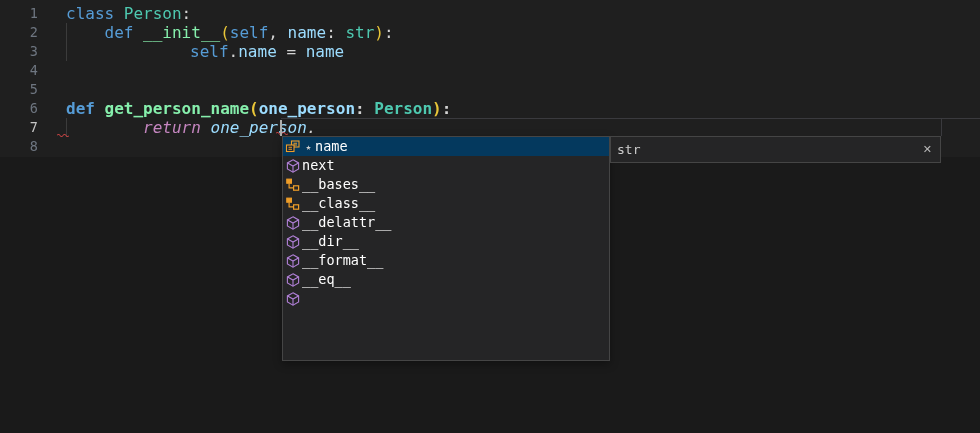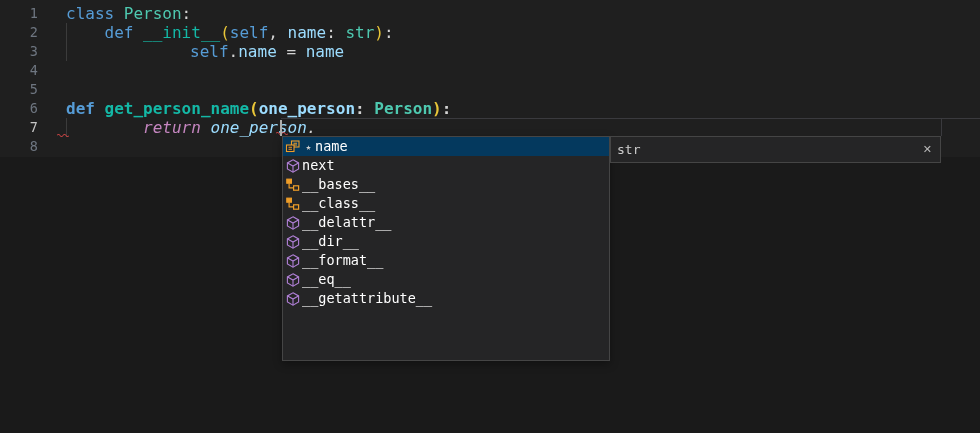--- a/index.html
+++ b/index.html
@@ -16,21 +16,21 @@
     position:absolute;left:0;width:38px;text-align:right;
     font-size:13.5px;line-height:19px;color:#6e7681;
   }
   .linenum.active{color:#c6c6c6;}
   .codeline{
     position:absolute;left:66px;white-space:pre;
     font-size:16px;line-height:19px;color:#d4d4d4;letter-spacing:0;
   }
   .tk-kw{color:#569cd6;}
   .tk-ctl{color:#c586c0;}
-  .tk-fn{color:#14b8a6;}
+  .tk-fn{color:#86efac;}
   .tk-cls{color:#4ec9b0;}
   .tk-var{color:#9cdcfe;}
   .tk-pn{color:#d4d4d4;}
   .tk-op{color:#d4d4d4;}
   .tk-br{color:#e8c538;}
   .tk-pl{color:#d4d4d4;}
   .indent-guide{position:absolute;width:1px;background:#3b3b3b;}
   .current-line-border{position:absolute;left:281px;top:118px;width:699px;height:1px;background:#3a3a3e;}
   .detail-edge{position:absolute;left:941px;top:118px;width:1px;height:18px;background:#3a3a3e;}
   .cursor{position:absolute;left:280px;top:120px;width:2px;height:16px;background:#aeafad;}
@@ -152,20 +152,20 @@
             <g fill="none" stroke="#b180d7" stroke-width="1.1">
               <path d="M8 1.8 13.6 4.9v6.1L8 14.2 2.4 11V4.9z"></path>
               <path d="M2.6 5 8 8l5.4-3M8 8v6.2"></path>
             </g>
           </svg></span><span class="suggest-label">__eq__</span></div>
       <div class="suggest-item"><span class="kind-icon"><svg viewBox="0 0 16 16">
             <g fill="none" stroke="#b180d7" stroke-width="1.1">
               <path d="M8 1.8 13.6 4.9v6.1L8 14.2 2.4 11V4.9z"></path>
               <path d="M2.6 5 8 8l5.4-3M8 8v6.2"></path>
             </g>
-          </svg></span><span class="suggest-label">__getattribute__</span></div>
+          </svg></span></div>
     </div>
 
   <div class="detail">
     <span class="detail-type">str</span>
     <span class="detail-close">✕</span>
   </div>
 </div>
 
 </body></html>

